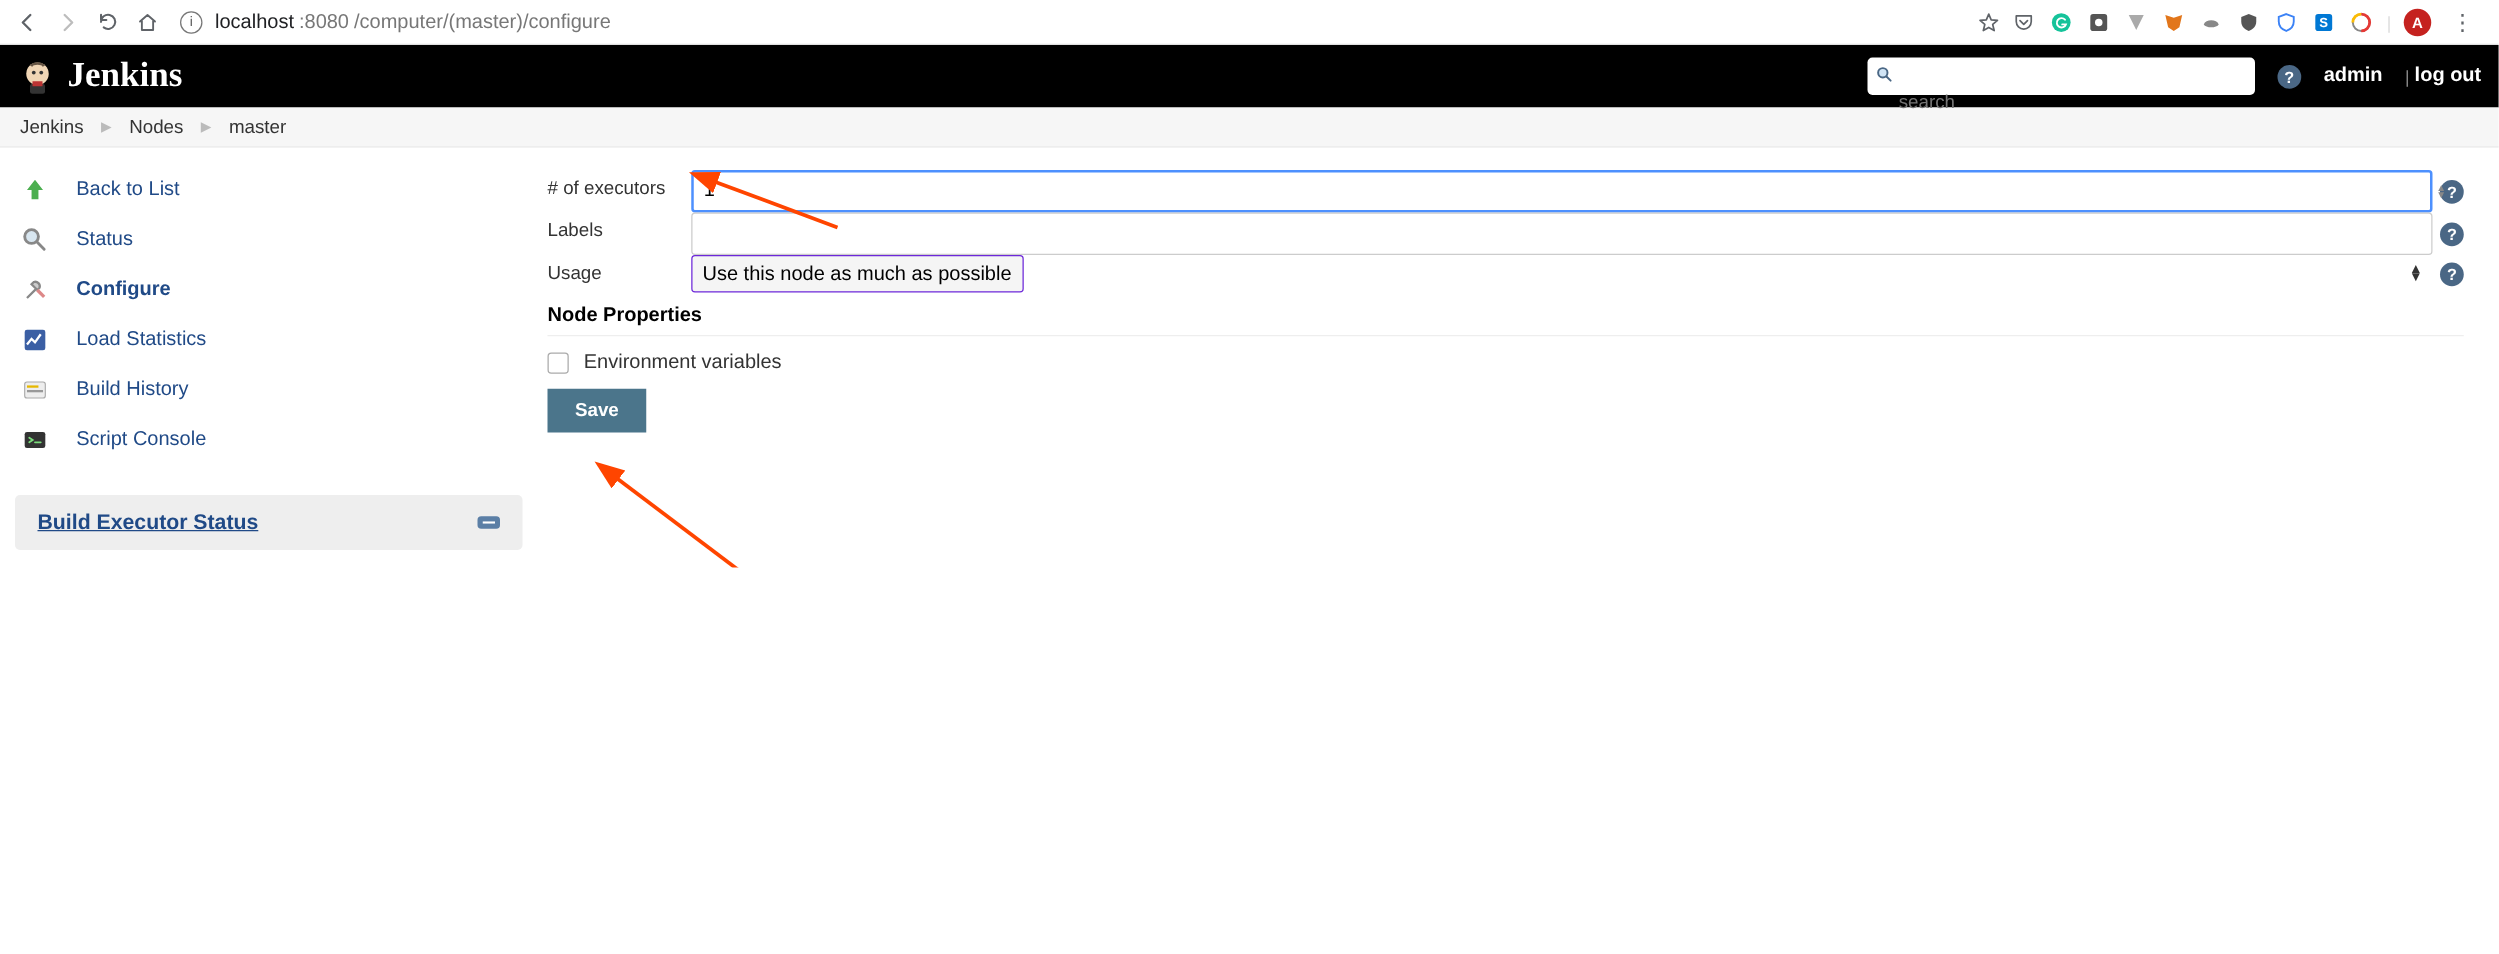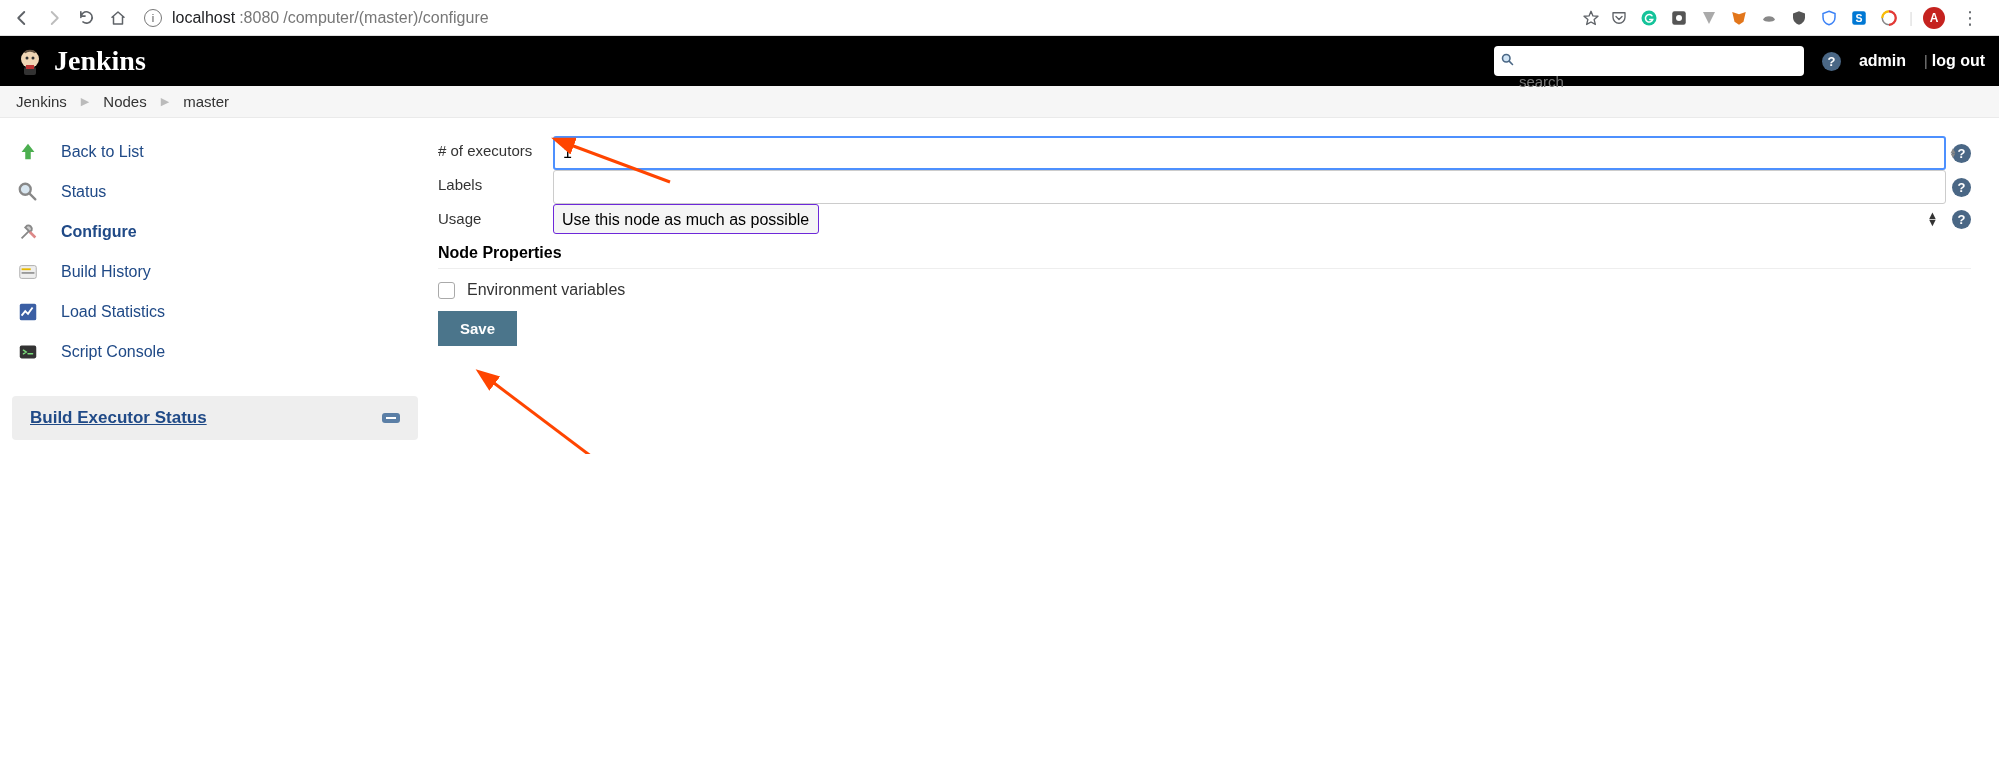--- a/index.html
+++ b/index.html
@@ -228,35 +228,35 @@
           <svg width="22" height="22" viewBox="0 0 24 24">
             <path d="M5 19l8-8m-2-6a4 4 0 0 1 5 5l-2 2-5-5z" stroke="#888" stroke-width="2" fill="#ccc"></path>
             <path d="M19 19l-6-6 2-2 6 6z" fill="#d88"></path>
           </svg>
         </span>
       <span>Configure</span>
     </div>
     <div class="side-item">
       <span class="ico">
           <svg width="22" height="22" viewBox="0 0 24 24">
+            <rect x="3" y="3" width="18" height="18" rx="2" fill="#3b5fa4"></rect>
+            <path d="M5 16l4-5 3 3 5-7" stroke="#fff" stroke-width="2" fill="none"></path>
+          </svg>
+        </span>
+      <span>Load Statistics</span>
+    </div>
+    <div class="side-item">
+      <span class="ico">
+          <svg width="22" height="22" viewBox="0 0 24 24">
             <rect x="3" y="5" width="18" height="14" rx="2" fill="#eee" stroke="#aaa"></rect>
             <rect x="5" y="8" width="10" height="2" fill="#e6b800"></rect>
             <rect x="5" y="12" width="14" height="2" fill="#999"></rect>
           </svg>
         </span>
       <span>Build History</span>
-    </div>
-    <div class="side-item">
-      <span class="ico">
-          <svg width="22" height="22" viewBox="0 0 24 24">
-            <rect x="3" y="3" width="18" height="18" rx="2" fill="#3b5fa4"></rect>
-            <path d="M5 16l4-5 3 3 5-7" stroke="#fff" stroke-width="2" fill="none"></path>
-          </svg>
-        </span>
-      <span>Load Statistics</span>
     </div>
     <div class="side-item">
       <span class="ico">
           <svg width="22" height="22" viewBox="0 0 24 24">
             <rect x="3" y="5" width="18" height="14" rx="2" fill="#333"></rect>
             <path d="M7 10l3 2-3 2M12 14h5" stroke="#7bdc7b" stroke-width="1.6" fill="none" stroke-linecap="round"></path>
           </svg>
         </span>
       <span>Script Console</span>
     </div>

